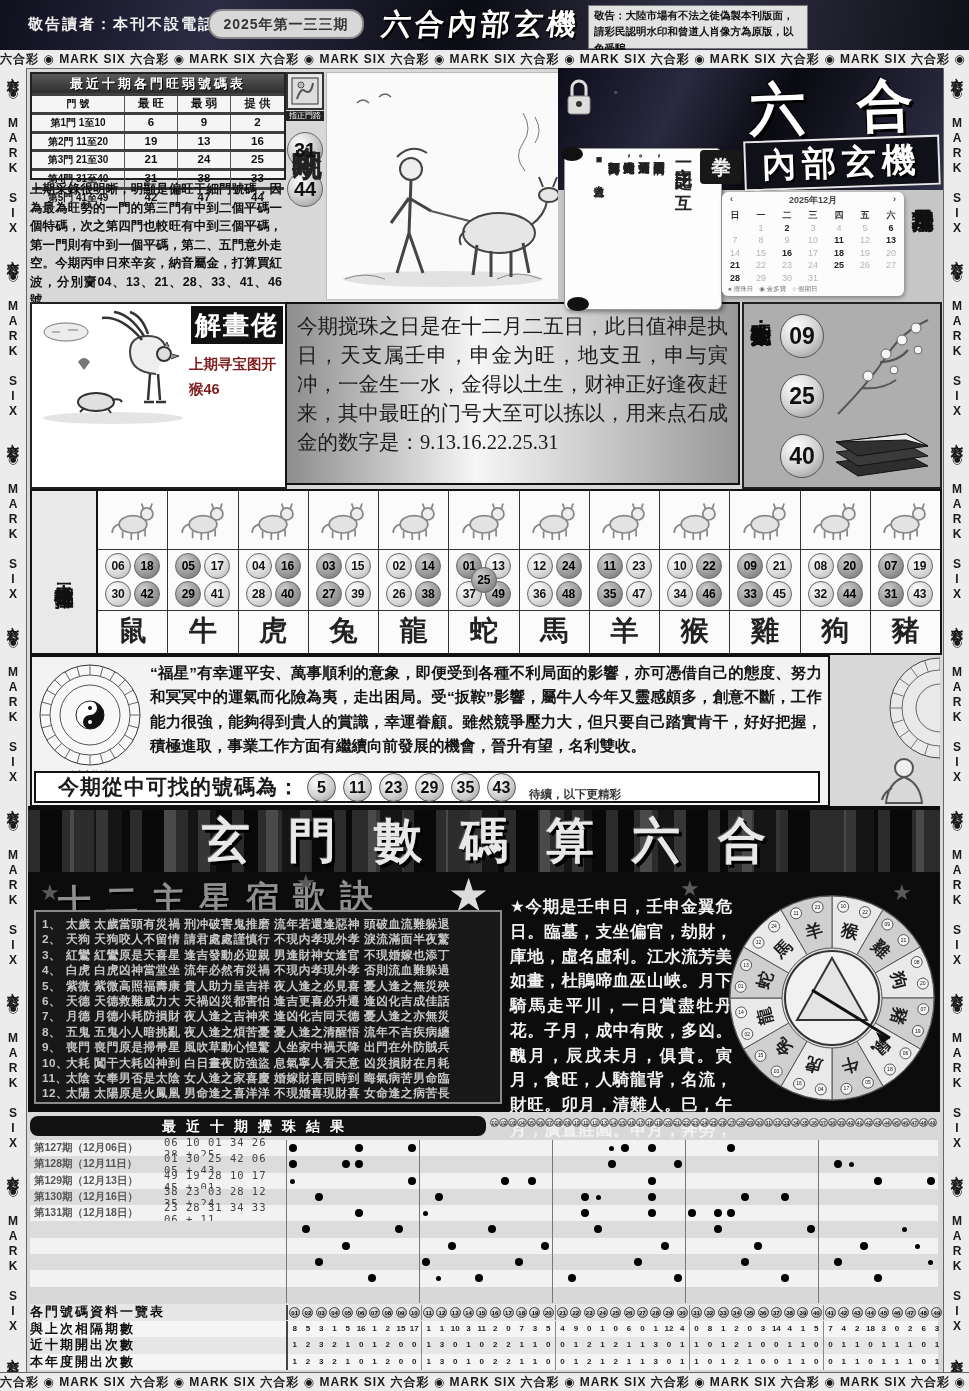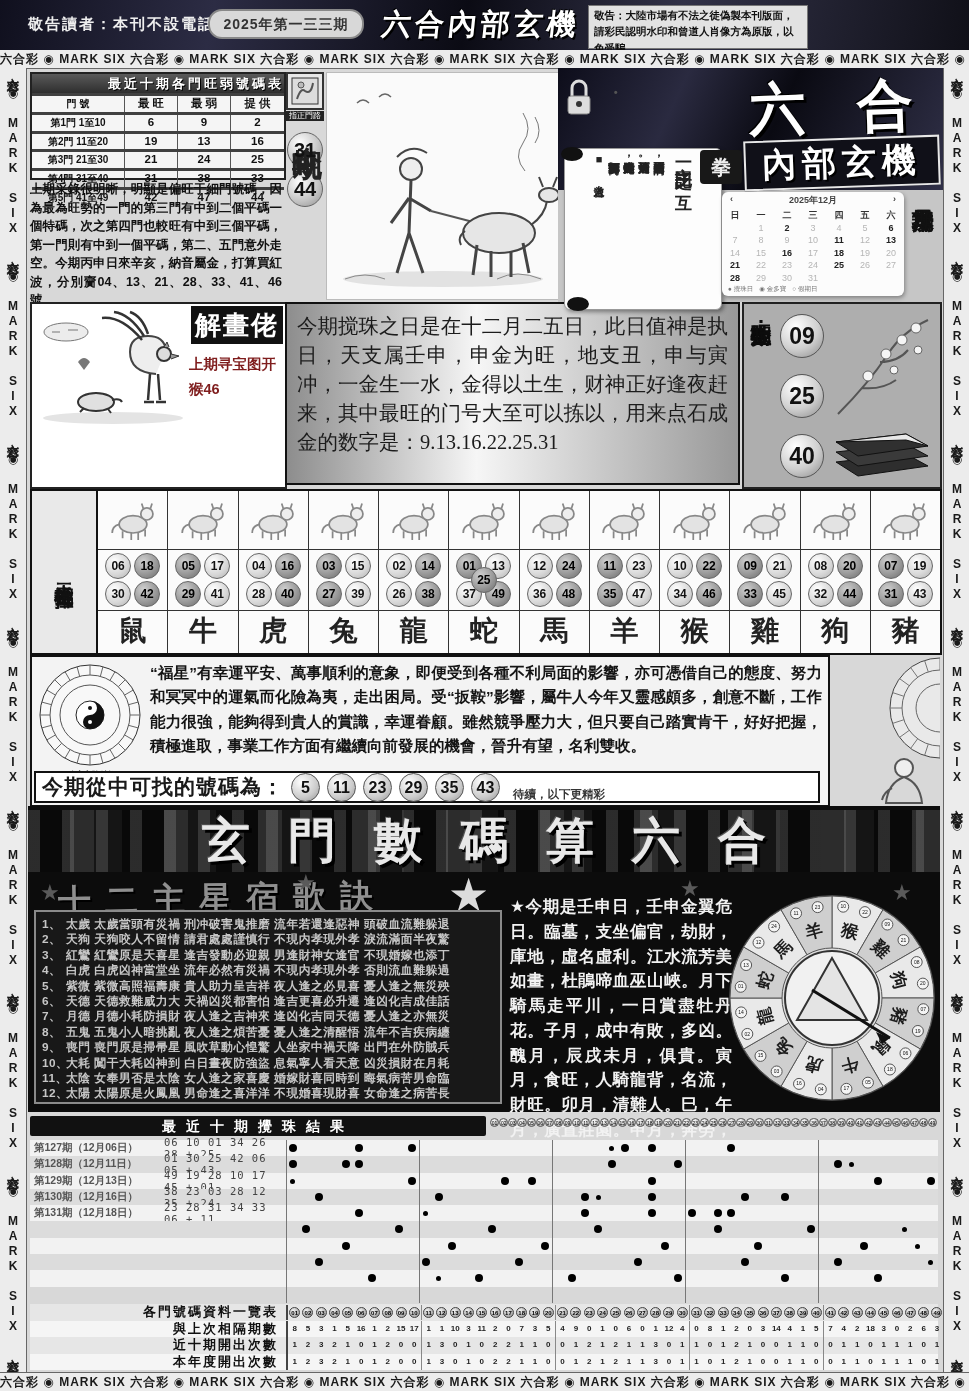--- a/index.html
+++ b/index.html
@@ -21,21 +21,21 @@
   .strip{background:#ececec;color:#1a1a1a;font-weight:bold;font-size:12px;overflow:hidden;white-space:nowrap;
     letter-spacing:1px;}
   #strip-top{left:0;top:50px;width:969px;height:18px;line-height:18px;border-bottom:1px solid #666;}
   #strip-bottom{left:0;top:1372px;width:969px;height:19px;line-height:19px;border-top:1px solid #666;}
   .vstrip{writing-mode:vertical-rl;text-orientation:upright;line-height:26px;}
   #strip-left{left:0;top:68px;width:26px;height:1304px;border-right:1px solid #666;}
   #strip-right{left:943px;top:68px;width:26px;height:1304px;border-left:1px solid #666;}
   
   #hot-box{left:30px;top:72px;width:252px;height:104px;border:2px solid #222;background:#f5f5f5;}
   #hot-title{height:19px;background:linear-gradient(180deg,#5a5a5a,#2e2e2e);color:#fff;font-weight:bold;
-    font-size:13px;text-align:right;line-height:19px;letter-spacing:3px;text-shadow:1px 1px 0 #000;}
+    font-size:13px;text-align:center;line-height:19px;letter-spacing:3px;text-shadow:1px 1px 0 #000;}
   .htr{display:flex;border-top:3px solid #404040;font-size:11.5px;font-weight:bold;height:15.8px;line-height:15.8px;}
   .htr span{text-align:center;}
   .htr .c0{width:92px;border-right:1px solid #555;font-size:10px;}
   .htr .c1,.htr .c2{width:52px;border-right:1px solid #555;}
   .htr .c3{flex:1;}
   #left-para{left:30px;top:180px;width:252px;height:118px;font-size:12.5px;font-weight:bold;line-height:1.48;
     text-align:justify;color:#101010;}
   
   #roar{left:286px;top:72px;width:38px;height:228px;text-align:center;}
   #roar-seal{width:34px;height:34px;margin:0 auto;border:2px solid #333;background:#e8e8e8;
@@ -110,21 +110,21 @@
   .zball.dk{background:radial-gradient(circle at 35% 30%,#cfcfcf,#9a9a9a 55%,#6c6c6c);color:#000;}
   .zball.mid{position:absolute;left:50%;top:50%;transform:translate(-50%,-50%);z-index:2;}
   .zname{flex:1;font-size:28px;font-weight:900;text-align:center;line-height:40px;color:#222;}
   
   #fuxing-box{left:30px;top:655px;width:796px;height:148px;border:2px solid #111;background:#f3f3f3;}
   #compass{position:absolute;left:6px;top:6px;}
   #compass-cap{position:absolute;left:8px;top:112px;width:104px;text-align:center;font-size:8px;color:#555;font-weight:bold;}
   #fuxing-text{position:absolute;left:118px;top:4px;width:672px;font-size:15.5px;font-weight:bold;
     line-height:1.58;text-align:justify;color:#141414;}
   #pick-bar{position:absolute;left:2px;bottom:2px;width:786px;height:32px;border:2px solid #111;background:#fff;
-    display:flex;align-items:center;gap:7px;padding-left:6px;box-sizing:border-box;}
+    display:flex;align-items:center;gap:7px;padding-left:22px;box-sizing:border-box;}
   #pick-label{font-size:21px;font-weight:900;color:#1a1a1a;letter-spacing:1px;}
   .pickball{width:27px;height:27px;border-radius:50%;background:radial-gradient(circle at 35% 30%,#fff,#cbcbcb 60%,#949494);
     border:1px solid #555;font-size:16px;font-weight:900;text-align:center;line-height:27px;}
   #pick-note{font-size:11.5px;font-weight:bold;color:#333;margin-left:6px;margin-top:15px;}
   #d-right-art{left:828px;top:656px;width:112px;height:148px;}
   
   #xuan{left:28px;top:806px;width:912px;height:306px;background:#0c0c0c;}
   #xuan-title{position:absolute;left:0;top:4px;width:912px;height:62px;
     background:repeating-linear-gradient(90deg,rgba(255,255,255,.14) 0 12px,transparent 12px 34px),
                repeating-linear-gradient(90deg,#090909 0 42px,#2c2c2c 42px 66px,#151515 66px 94px);
@@ -135,40 +135,40 @@
   .star{position:absolute;font-size:22px;color:#5a5a5a;}
   .star.big{font-size:46px;color:#dcdcdc;}
   #verse-box{position:absolute;left:6px;top:104px;width:468px;height:194px;border:2px solid #8a8a8a;
     background:#181818;padding:5px 6px;box-sizing:border-box;}
   .vrow{display:flex;font-size:11.8px;font-weight:bold;color:#c6c6c6;line-height:15.4px;letter-spacing:.5px;white-space:nowrap;}
   .vnum{width:24px;flex:none;}
   #star-text{position:absolute;left:482px;top:88px;width:222px;color:#f2f2f2;font-size:16.5px;font-weight:bold;
     line-height:1.5;text-align:justify;}
   #wheel{position:absolute;left:696px;top:84px;}
   
-  #res-title{left:30px;top:1116px;width:456px;height:20px;background:#111;border-radius:2px;color:#fff;
+  #res-title{left:30px;top:1116px;width:456px;height:20px;background:#111;border-radius:8px;color:#fff;
     font-size:14px;font-weight:900;letter-spacing:10px;text-align:center;line-height:20px;}
   #miniballs{left:490px;top:1118px;width:448px;height:13px;display:flex;}
   .mini{width:9.14px;height:9.14px;border-radius:50%;background:radial-gradient(circle at 35% 30%,#fff,#999);
     border:1px solid #555;font-size:5px;line-height:9px;text-align:center;color:#000;box-sizing:border-box;flex:none;}
   #res-block{left:30px;top:1140px;width:908px;height:163px;}
   .rrow{position:relative;height:16.3px;display:flex;align-items:center;}
   .rrow:nth-child(odd){background:#f2f2f2;}
   .rrow:nth-child(even){background:#dcdcdc;}
   .rper{width:130px;flex:none;font-size:10.5px;color:#555;font-weight:bold;padding-left:4px;}
   .rnums{width:120px;flex:none;font-family:"DejaVu Sans Mono",monospace;font-size:10.5px;color:#444;letter-spacing:1px;}
   .dot{position:absolute;width:8px;height:8px;border-radius:50%;background:#000;top:4px;}
   .dot.sp{width:5px;height:5px;top:6px;}
   .vsep{position:absolute;top:0;width:1px;background:#777;}
   
   #stats-block{left:30px;top:1304px;width:908px;}
   .srow{display:flex;height:16.5px;align-items:center;}
   .srow:nth-child(odd){background:#e6e6e6;}
   .srow:nth-child(even){background:#f5f5f5;}
-  .slabel{width:248px;flex:none;text-align:right;font-size:13px;font-weight:900;color:#111;padding-right:8px;letter-spacing:2px;}
+  .slabel{width:248px;flex:none;font-size:13px;font-weight:900;color:#111;padding-right:8px;letter-spacing:2px;}
   .sdata{width:652px;display:flex;border-left:2px solid #444;}
   .scell{width:13.3px;flex:none;text-align:center;font-size:8px;color:#222;font-weight:bold;line-height:16.5px;}
   .scell.sep{border-left:1px solid #888;}
   .sball{width:11px;height:11px;margin:2px auto;border-radius:50%;background:radial-gradient(circle at 35% 30%,#f4f4f4,#8a8a8a);
     border:1px solid #444;font-size:6px;line-height:10px;color:#000;font-weight:bold;box-sizing:border-box;}
   svg{display:block;}
 </style>
 </head>
 <body>
 

